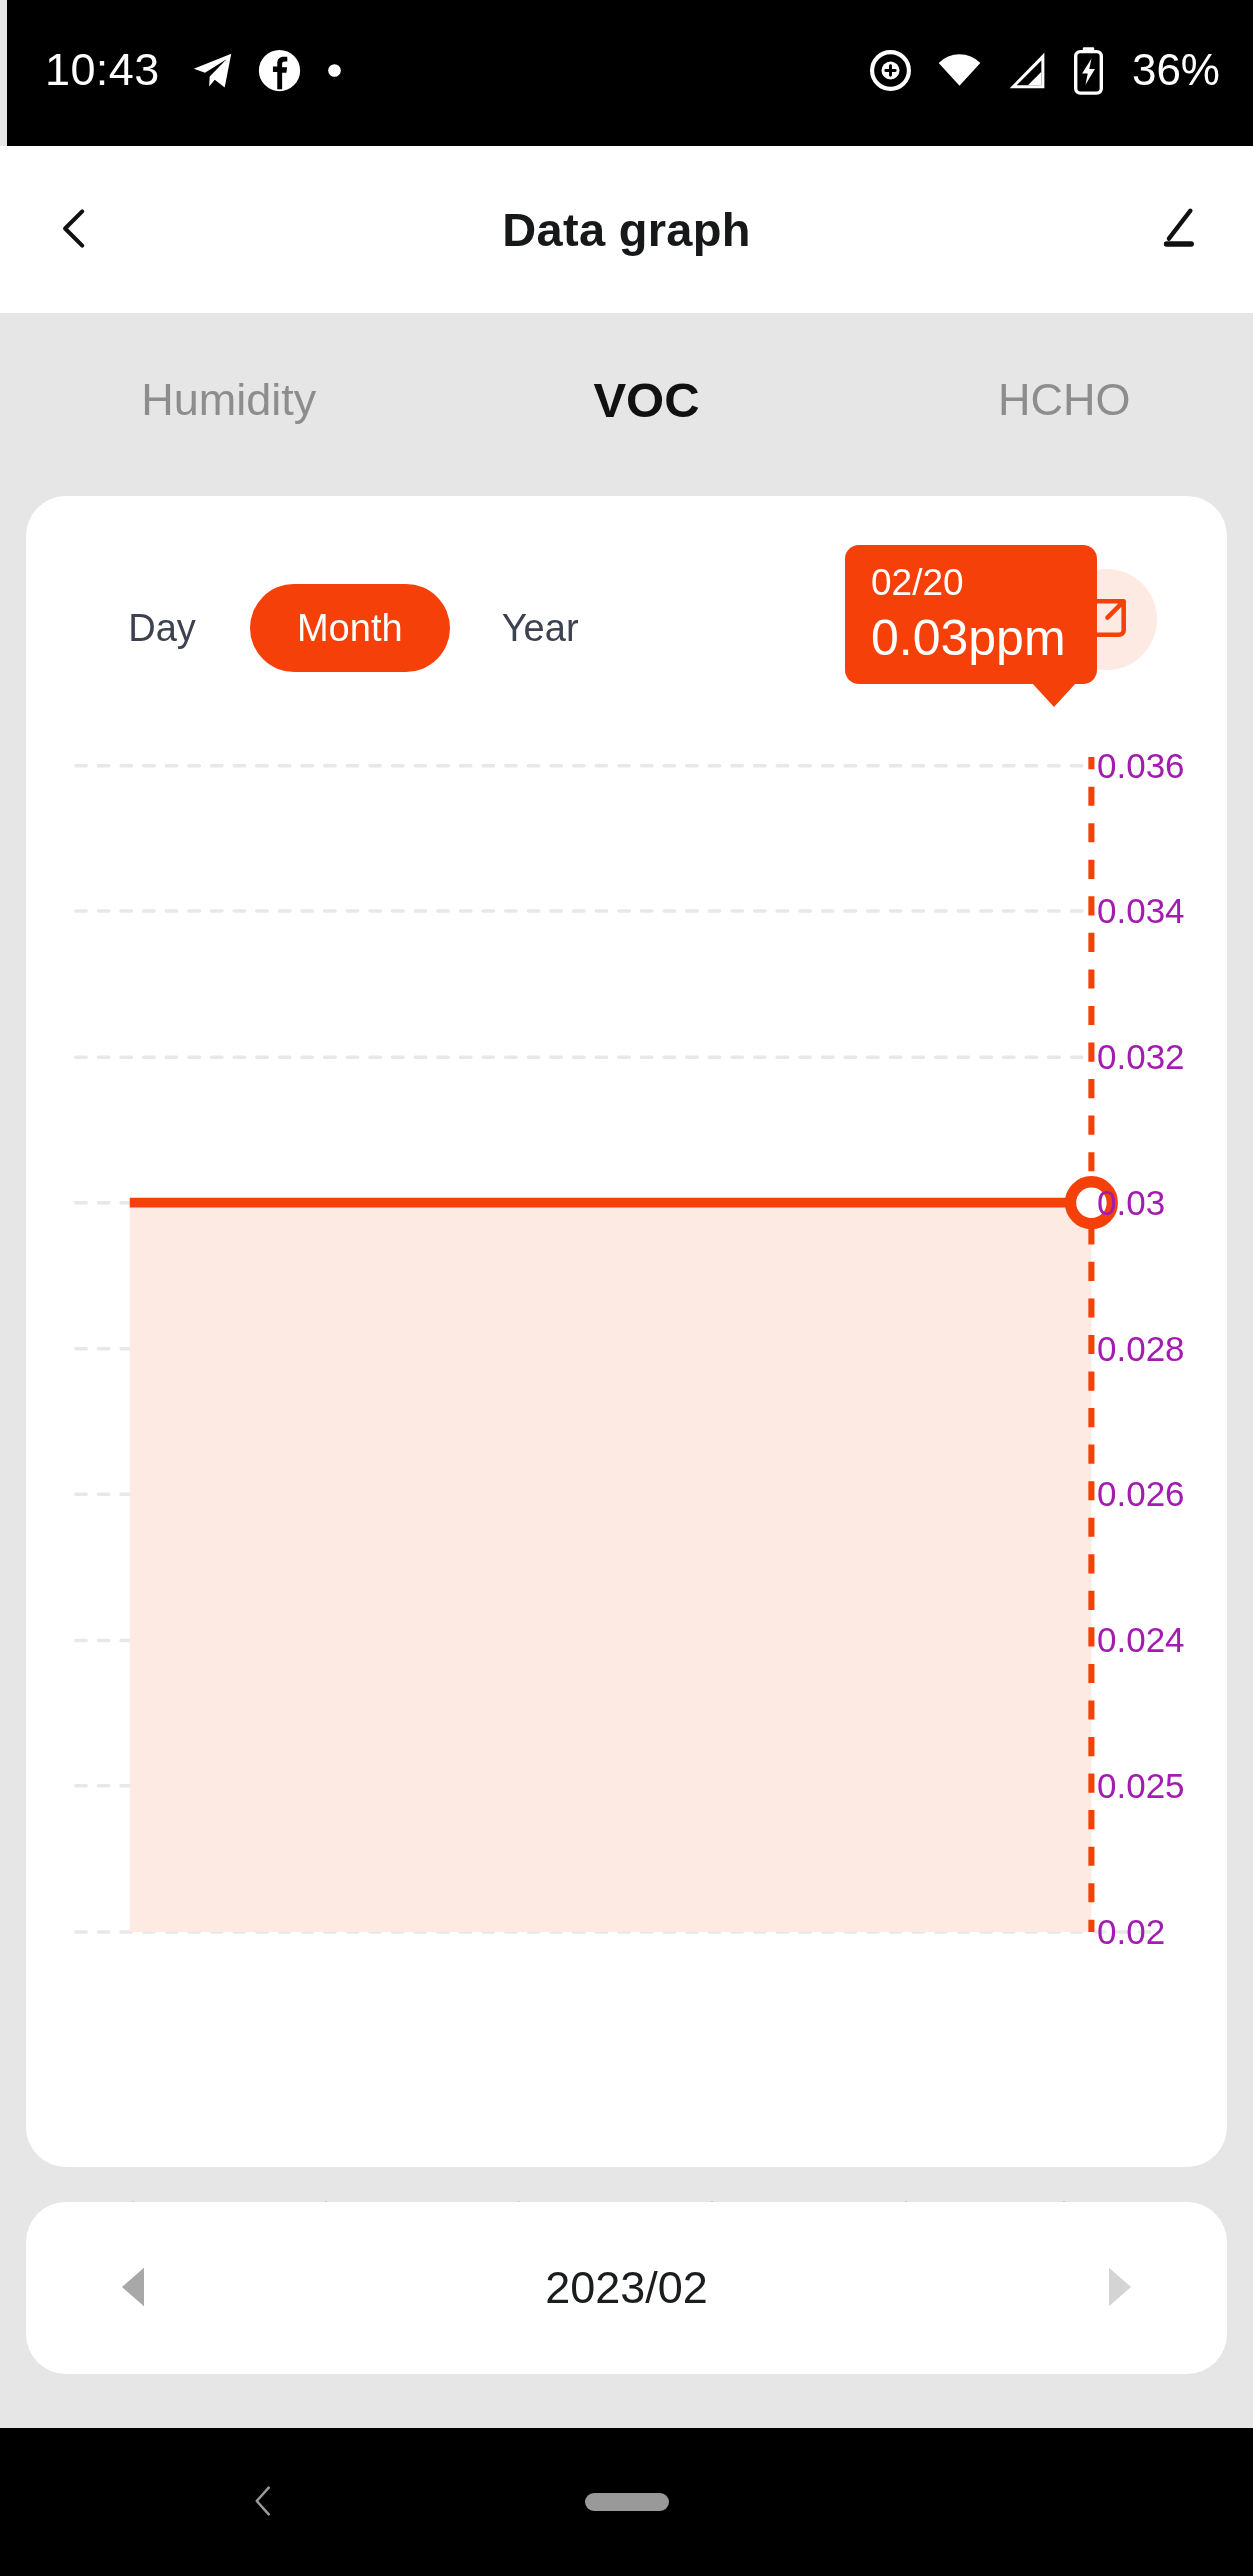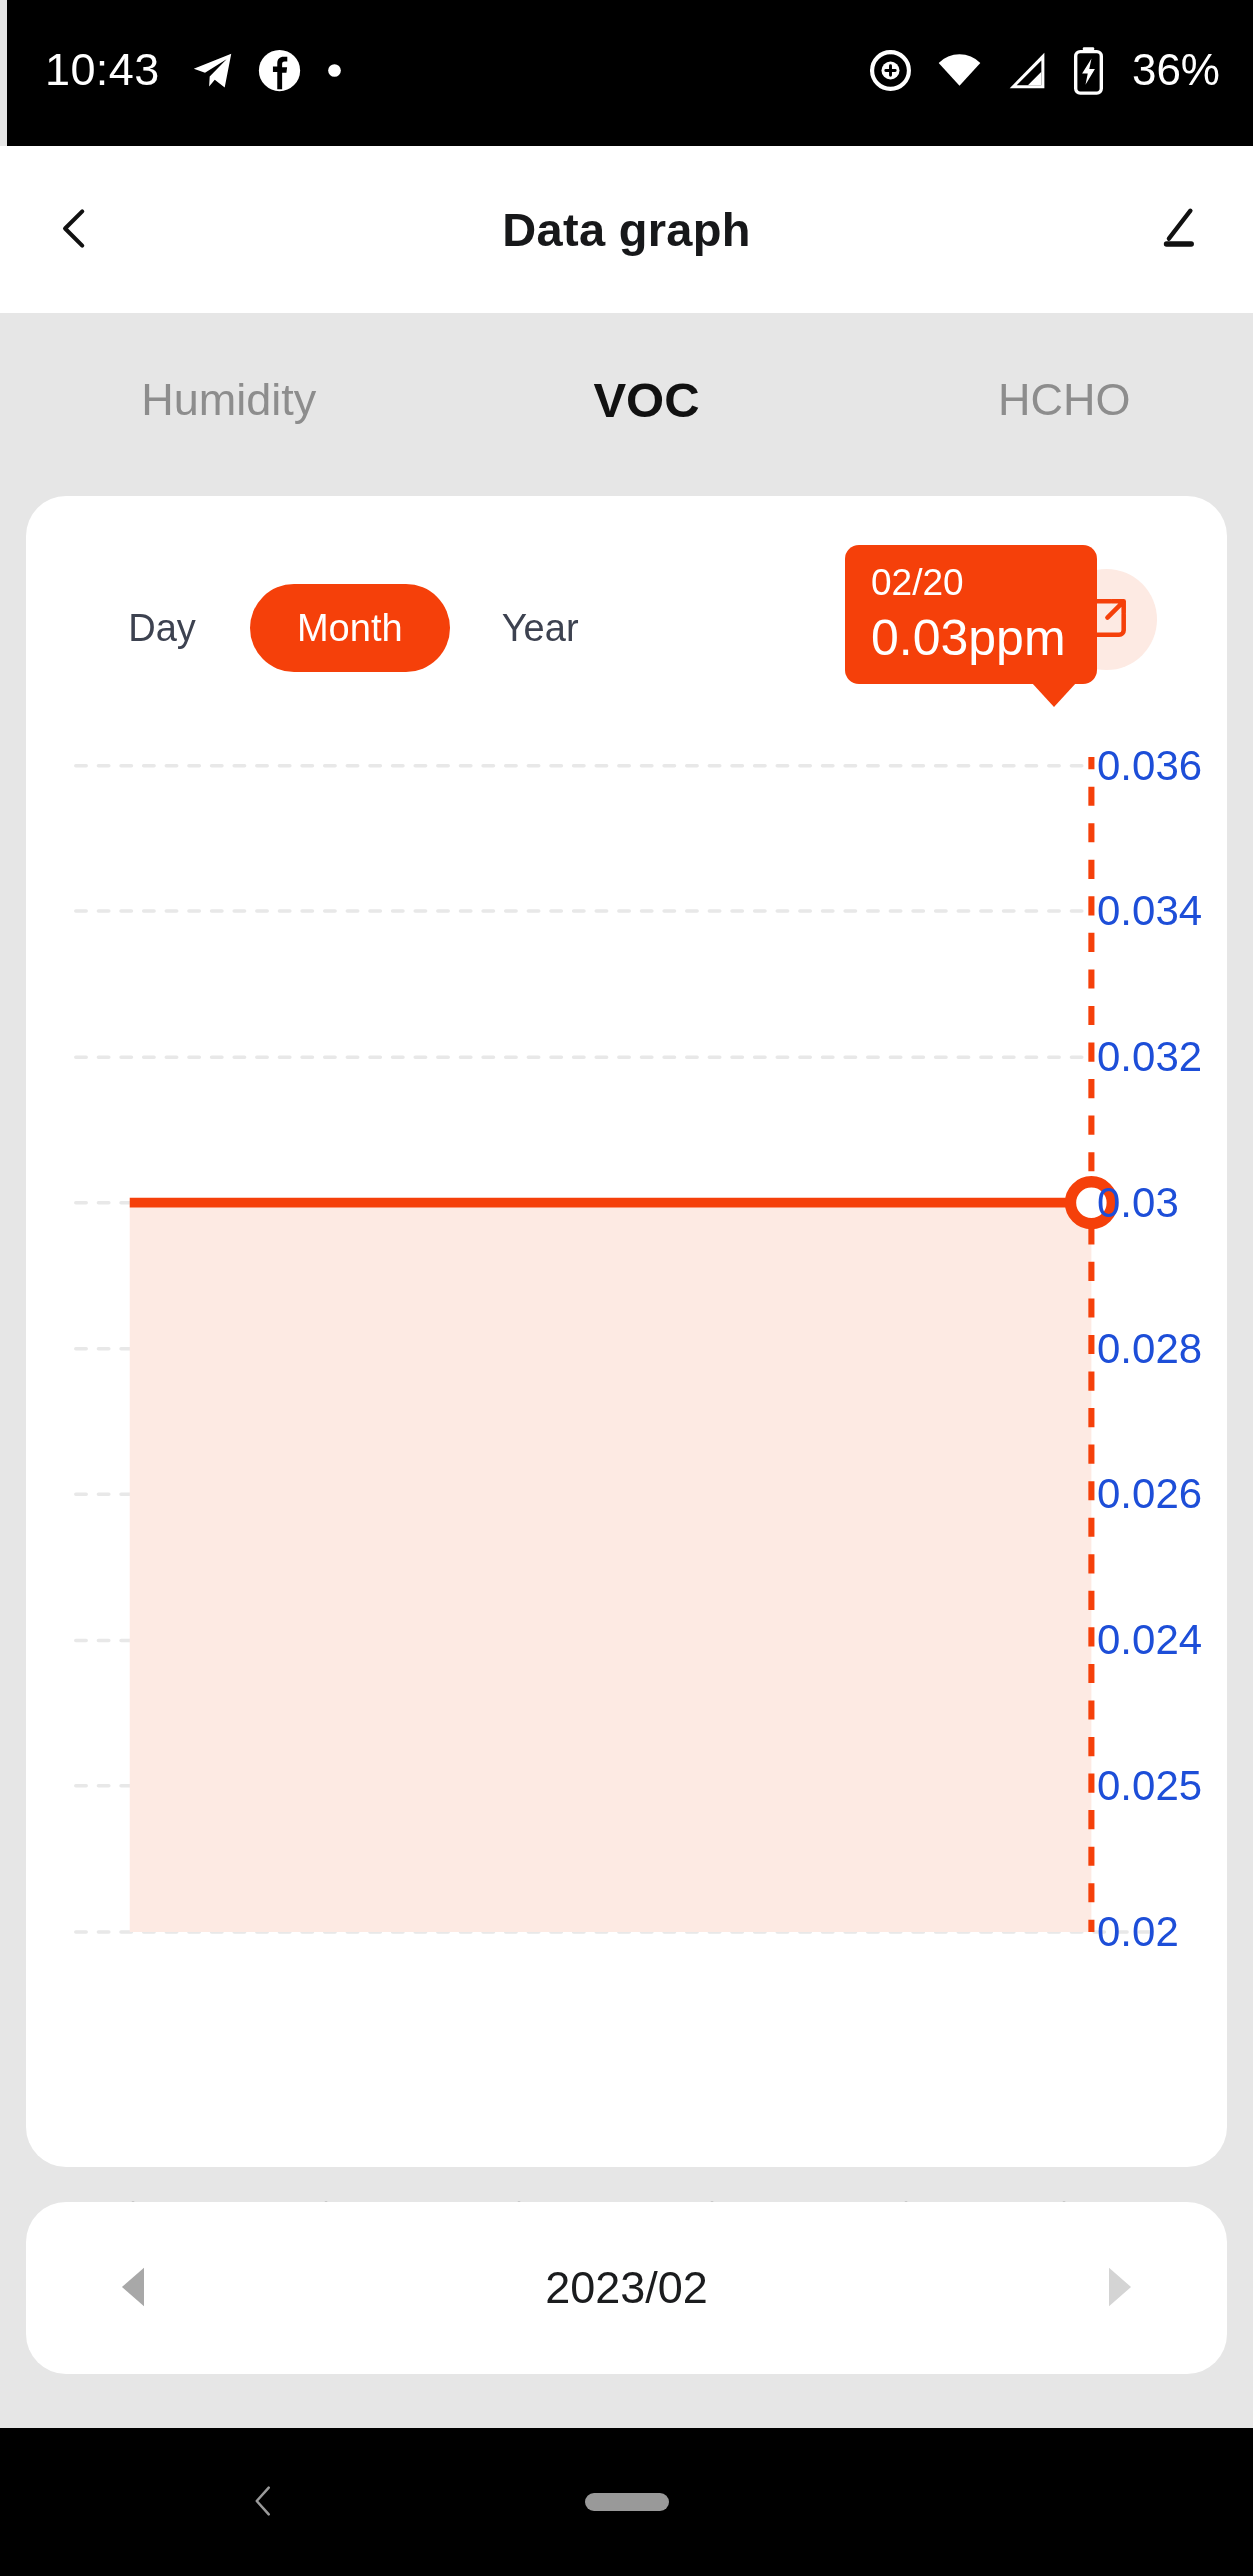--- a/index.html
+++ b/index.html
@@ -65,21 +65,21 @@
     width:101px; height:101px; border-radius:50%;
     background:#fdeae3; display:flex; align-items:center; justify-content:center;
   }
 
   
   .plot { position:absolute; top:261px; left:8px; width:1201px; height:1410px;padding-left:48px; }
   .plot-svg { position:absolute; top:0; left:0; }
 
   .ylabels { position:absolute; top:0; left:1063px; width:139px; height:1410px; }
   .ylab {
-    position:absolute; left:0; font-size:42px; color:#1d4ed8;
+    position:absolute; left:0; font-size:35px; color:#a21caf;
     transform:translateY(-50%); white-space:nowrap;text-align:center;
   }
   .xlabels { position:absolute; top:1439px; left:0; width:1201px; height:52px; }
   .xlab {
     position:absolute; font-size:31px; color:#c9c9c9;
     transform:translateX(-50%); white-space:nowrap; top:0;
   }
 
   
   .tooltip {

